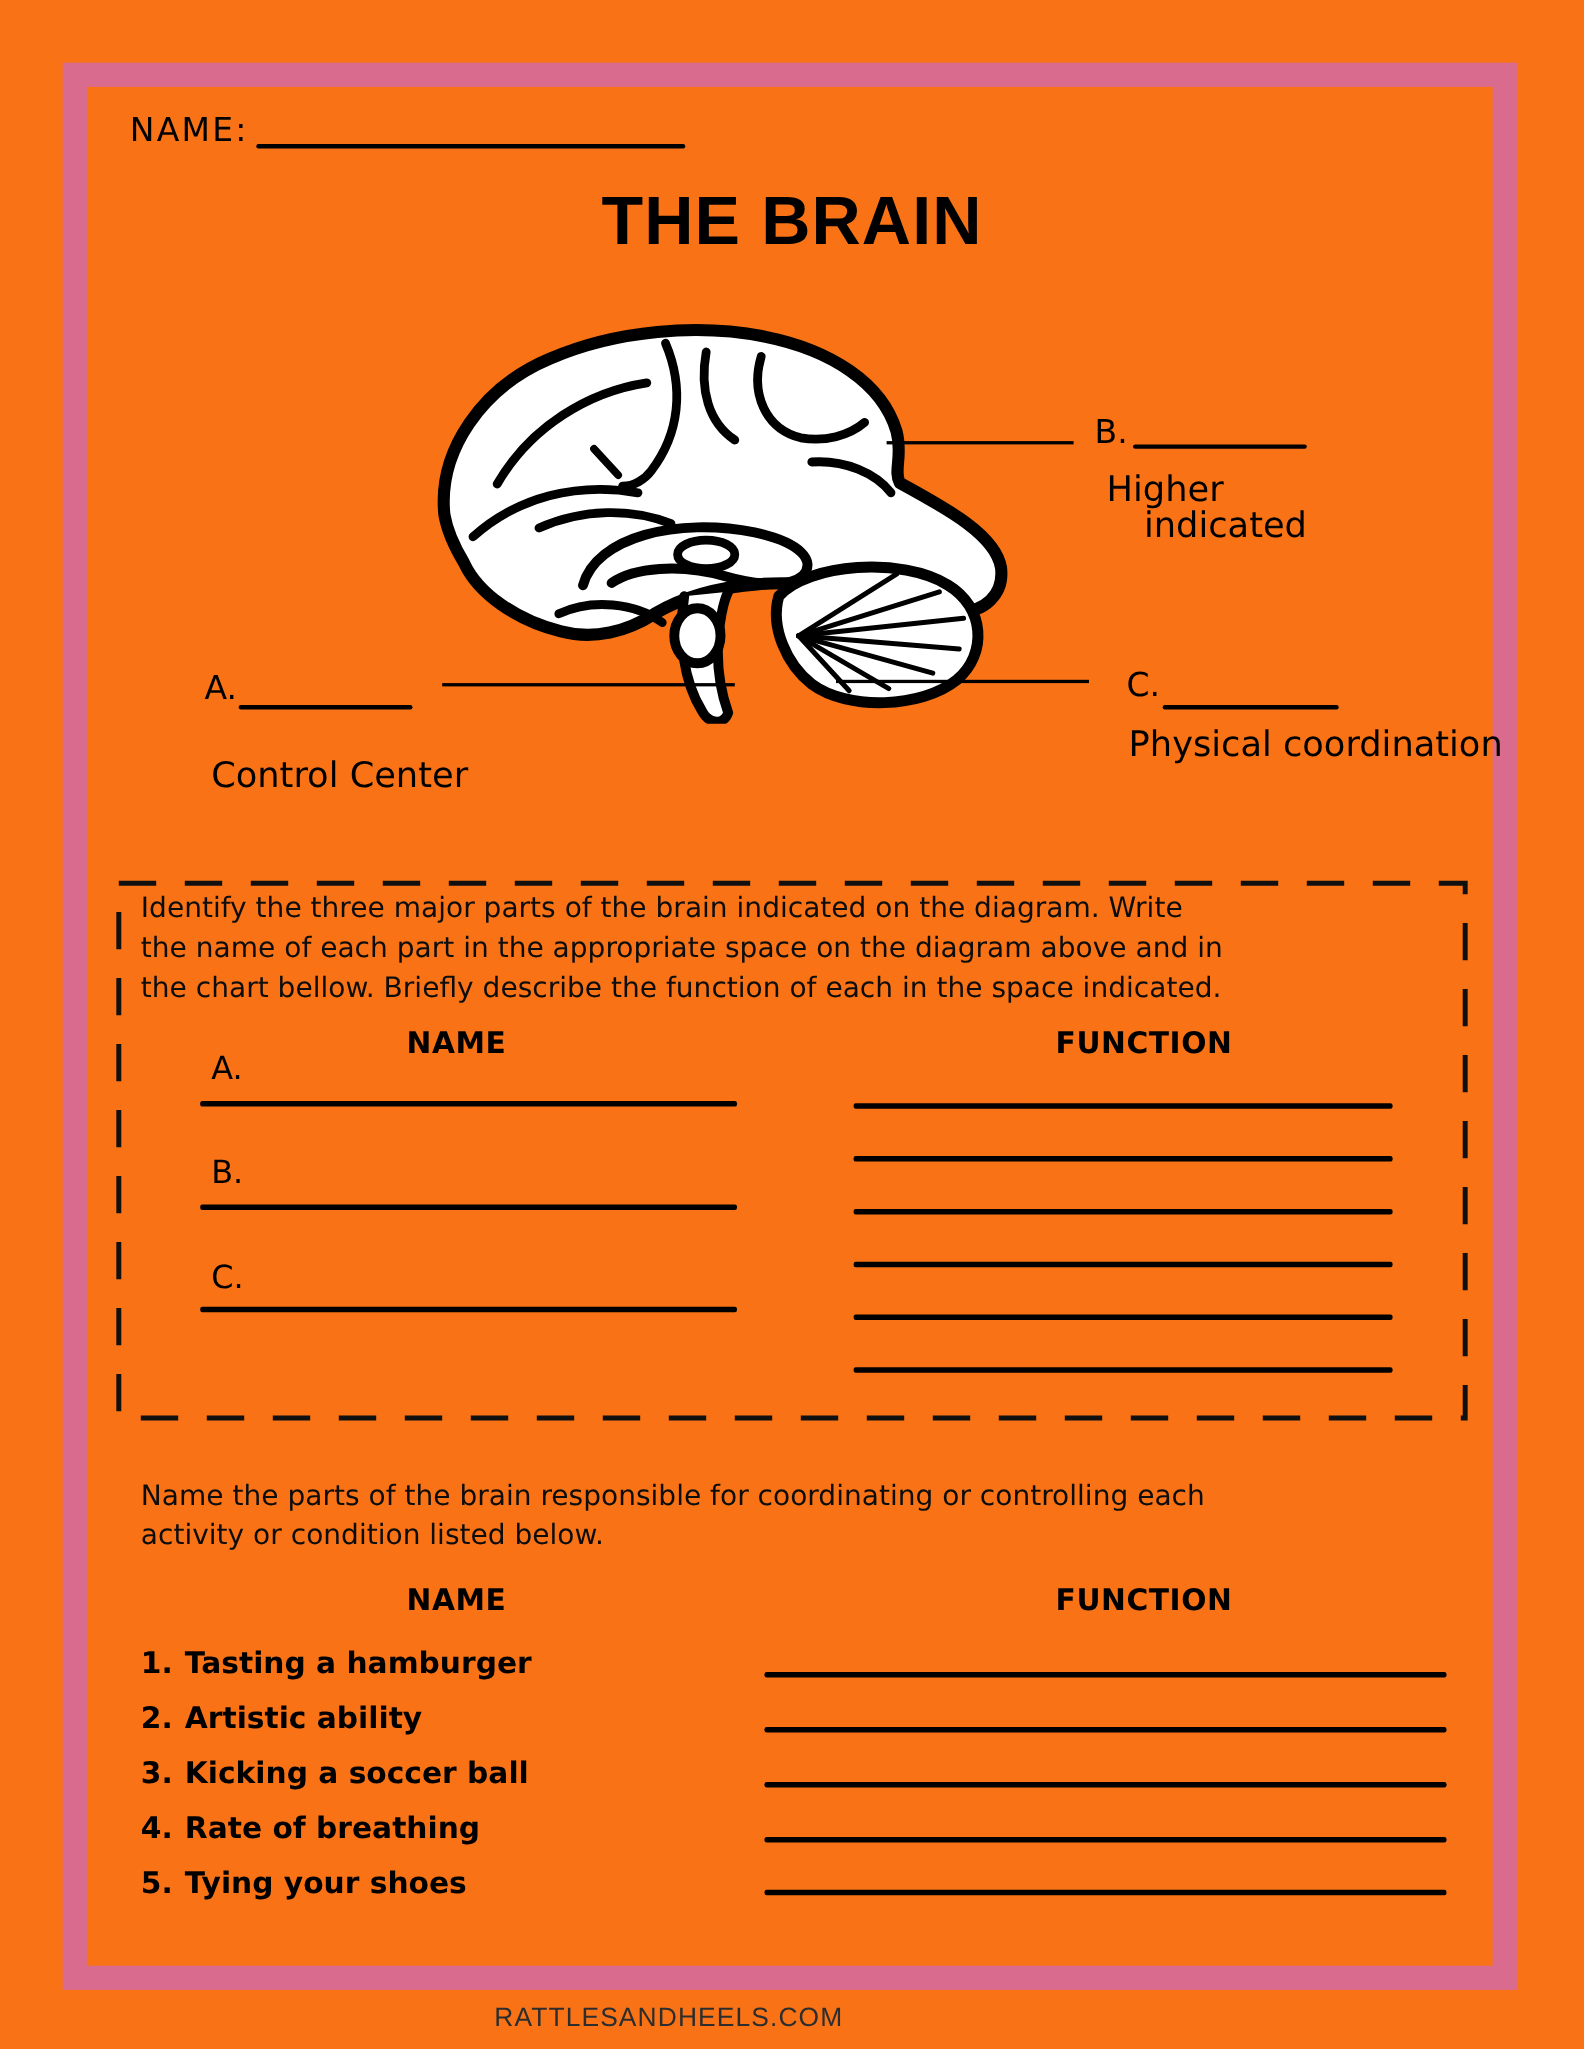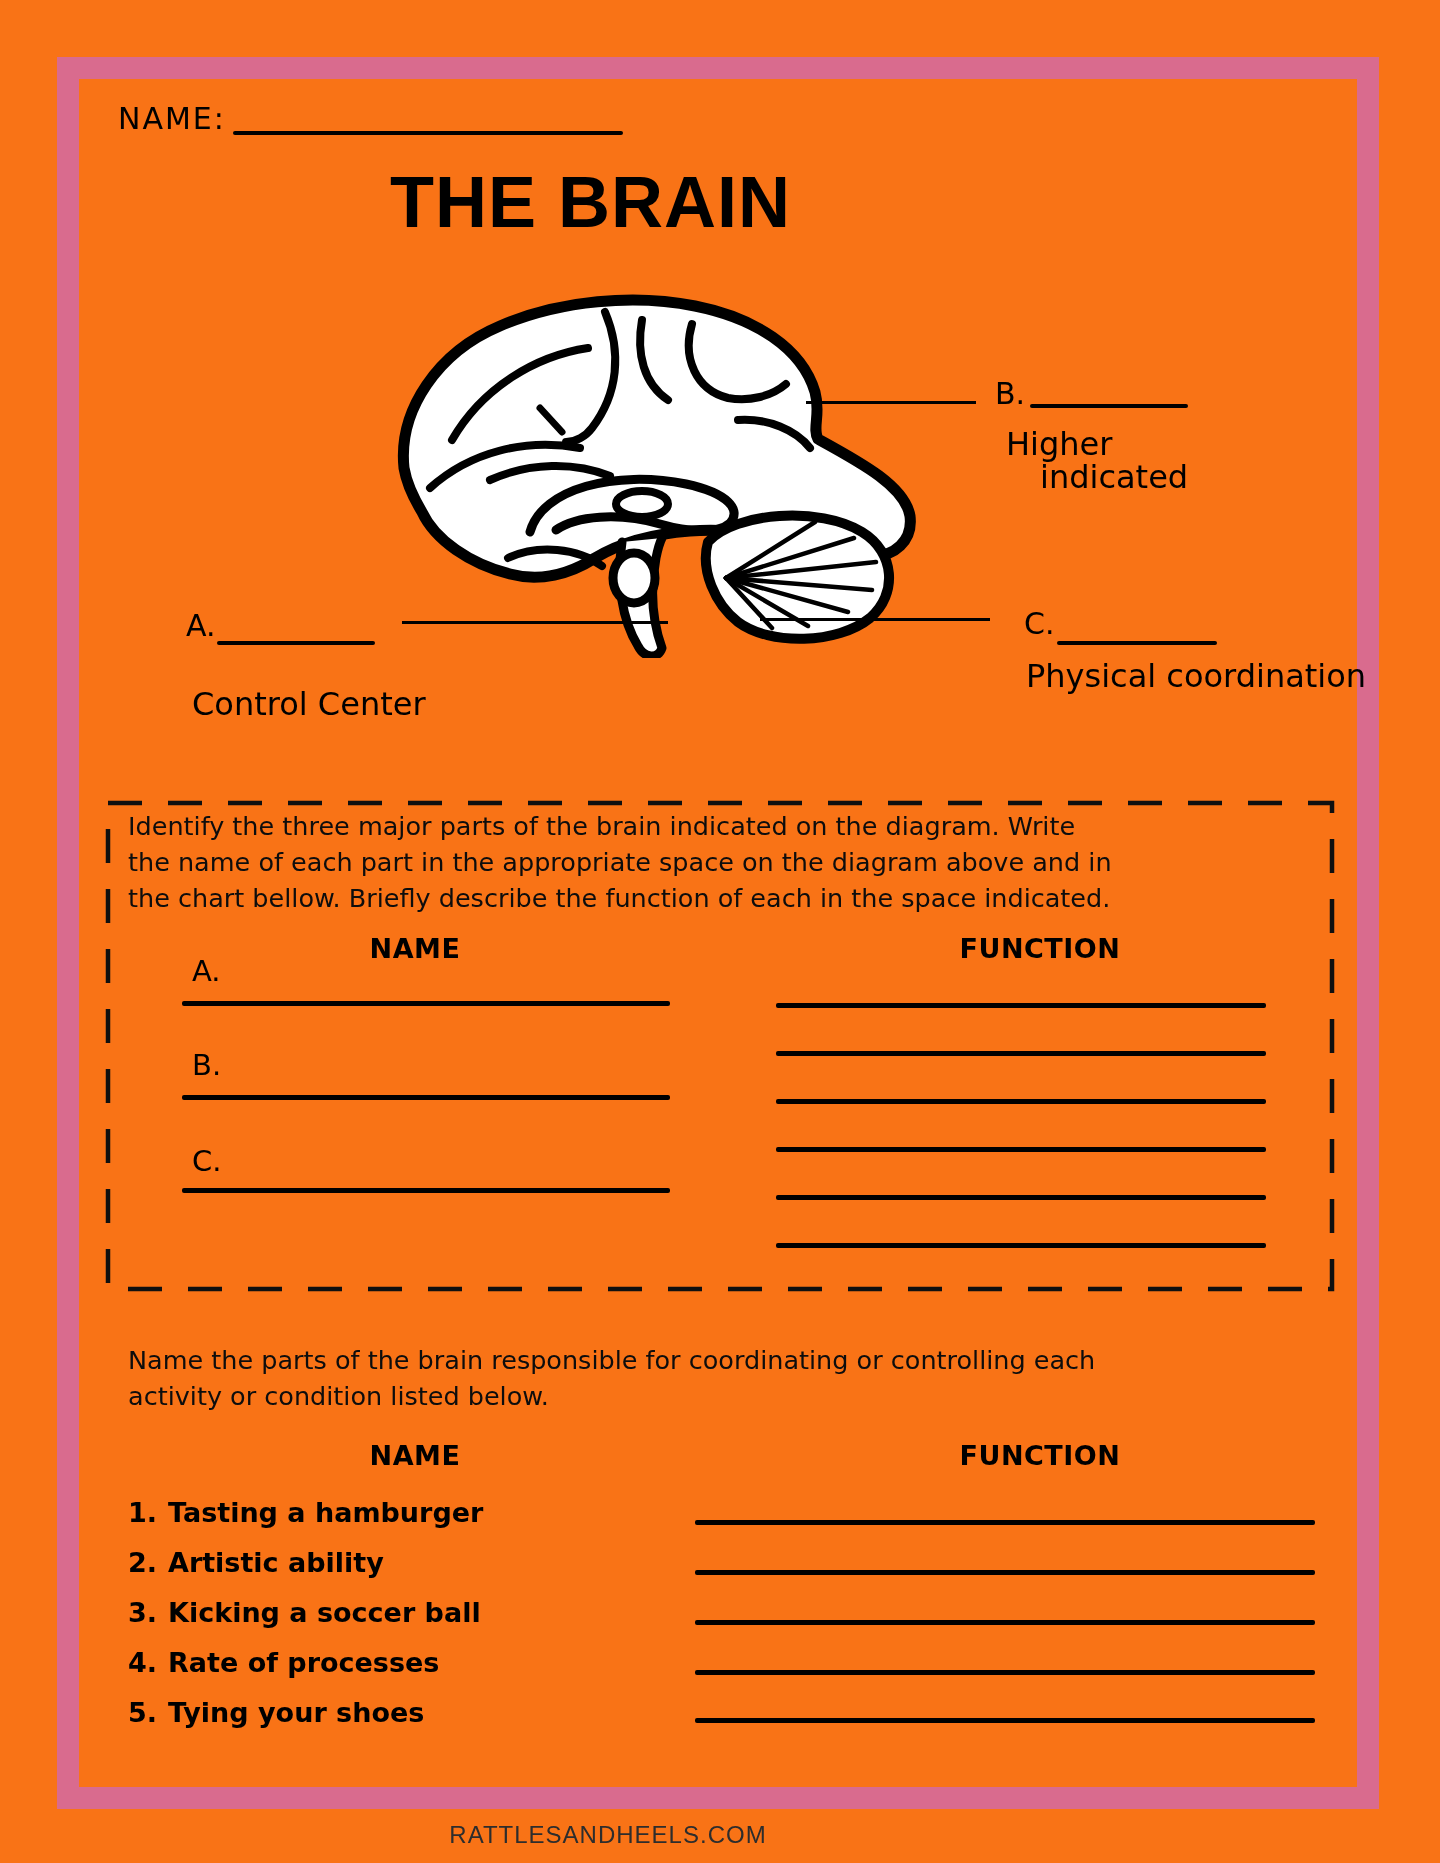--- a/index.html
+++ b/index.html
@@ -10,21 +10,21 @@
   *{margin:0;padding:0;box-sizing:border-box;}
   html,body{background:#ffffff;}
   body{width:1440px;height:1863px;position:relative;font-family:"DejaVu Sans",sans-serif;color:var(--ink);}
   .page{position:absolute;left:0;top:0;width:1440px;height:1863px;background:#f97316;overflow:hidden;}
   .frame{position:absolute;left:57px;top:57px;width:1322px;height:1752px;border:22px solid var(--frame);background:transparent;}
   .hand{font-family:"DejaVu Sans",sans-serif;}
   .abs{position:absolute;}
   .wline{position:absolute;background:var(--ink);border-radius:2px;}
   .name-label{left:118px;top:101px;font-size:30px;letter-spacing:2px;}
   .name-line{left:233px;top:131px;width:390px;height:4px;}
-  .title{left:390px;top:152px;width:660px;font-family:"Liberation Sans",sans-serif;font-weight:bold;font-size:72px;line-height:100px;letter-spacing:1px;white-space:nowrap;}
+  .title{left:390px;top:152px;width:660px;text-align:center;font-family:"Liberation Sans",sans-serif;font-weight:bold;font-size:62px;line-height:100px;letter-spacing:1px;white-space:nowrap;}
   .brain{left:390px;top:290px;width:530px;height:368px;}
   .pline{position:absolute;background:var(--ink);height:3px;}
   .pointer-b{left:806px;top:401px;width:170px;}
   .pointer-a{left:402px;top:621px;width:266px;}
   .pointer-c{left:760px;top:618px;width:230px;}
   .dlabel{position:absolute;font-size:30px;}
   .dcap{position:absolute;font-size:32px;}
   .b-letter{left:995px;top:376px;}
   .b-underline{left:1030px;top:404px;width:158px;height:4px;}
   .b-cap1{left:1006px;top:425px;}
@@ -150,21 +150,21 @@
   <div class="item hand i2">
     <span class="num">2.</span>
     <span>Artistic ability</span>
   </div>
   <div class="item hand i3">
     <span class="num">3.</span>
     <span>Kicking a soccer ball</span>
   </div>
   <div class="item hand i4">
     <span class="num">4.</span>
-    <span>Rate of processes</span>
+    <span>Rate of breathing</span>
   </div>
   <div class="item hand i5">
     <span class="num">5.</span>
     <span>Tying your shoes</span>
   </div>
 
   <div class="wline ansline al1"></div>
   <div class="wline ansline al2"></div>
   <div class="wline ansline al3"></div>
   <div class="wline ansline al4"></div>

